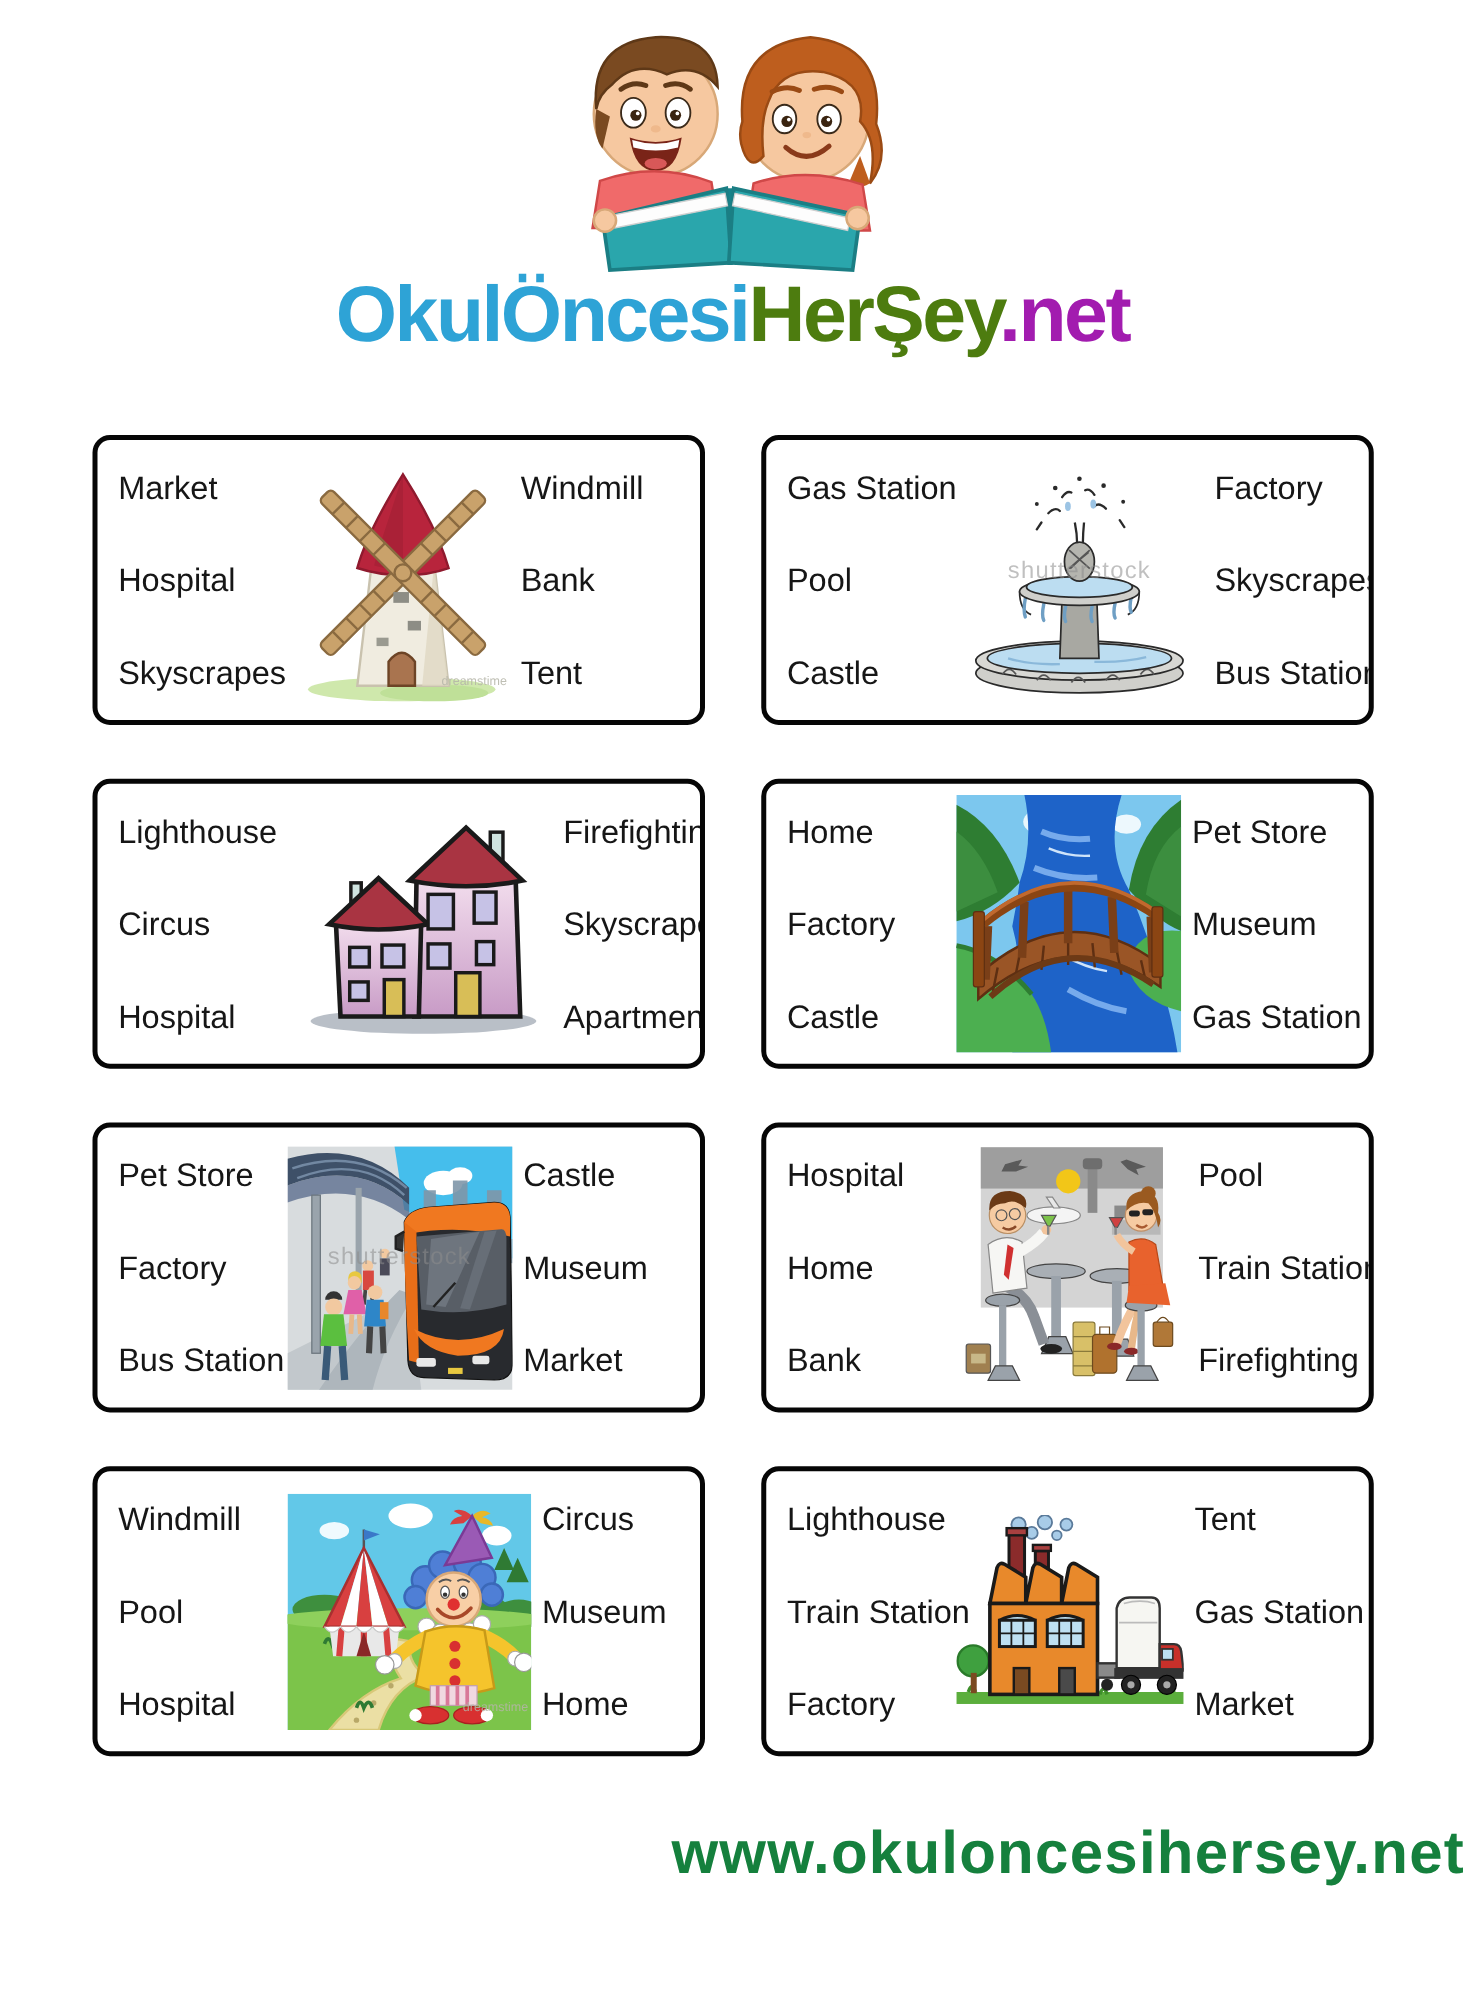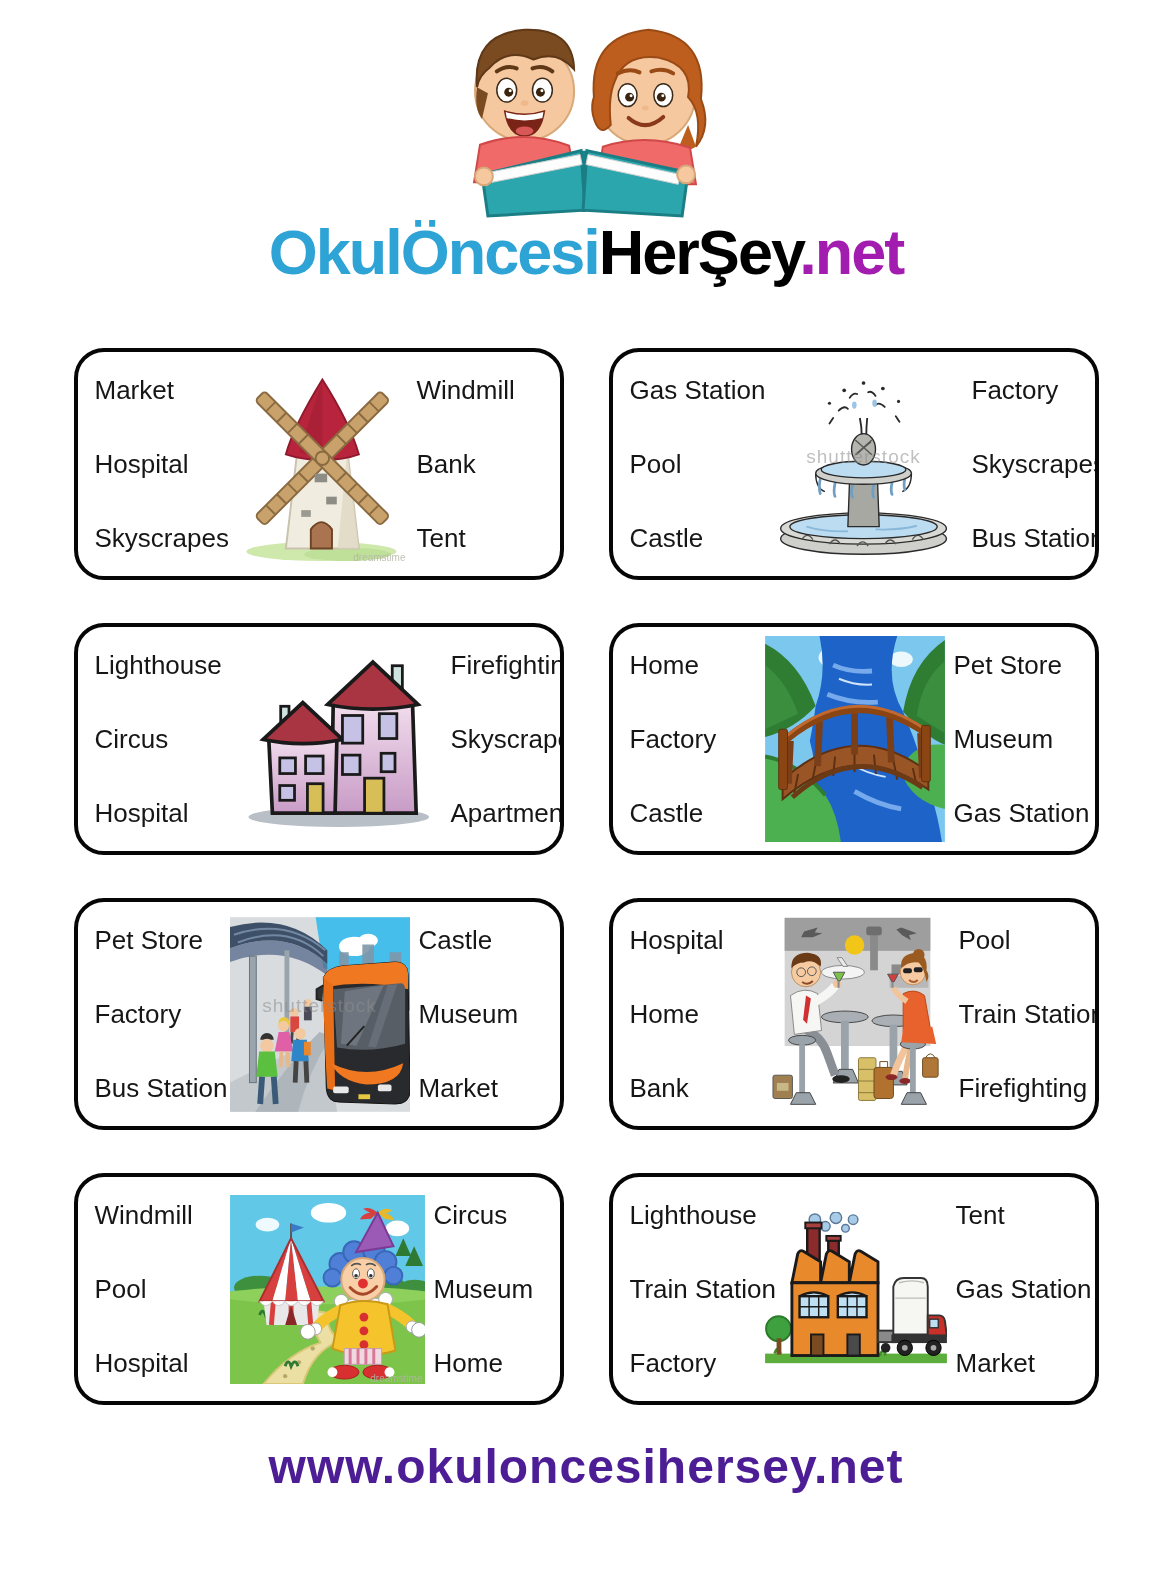--- a/index.html
+++ b/index.html
@@ -9,60 +9,60 @@
     position:relative;
   }
   
   .header{text-align:center;padding-top:6px;}
   .kids{display:block;margin:0 auto;}
   .title{
     font-size:63px;font-weight:bold;line-height:1.02;letter-spacing:-2px;
     margin-top:-2px;white-space:nowrap;
   }
   .title .blue{color:#2ea3d6;}
-  .title .orange{color:#000000;}
+  .title .orange{color:#4d7c0f;}
   .title .purple{color:#a21caf;}
   .subtitle{
     font-size:33px;font-weight:bold;color:#4b2663;margin-top:2px;letter-spacing:0px;
   }
   
   .grid{
     width:1025px;margin:64px auto 0 auto;
     display:grid;grid-template-columns:490px 490px;column-gap:45px;row-gap:43px;
   }
   .card{
     box-sizing:border-box;width:490px;height:232px;background:#fff;
-    border:4px solid #060606;border-radius:30px;
+    border:4px solid #060606;border-radius:14px;
     display:grid;grid-template-columns:152px auto 1fr;align-items:center;
     position:relative;overflow:hidden;
   }
   .col{
     display:flex;flex-direction:column;justify-content:space-between;
     height:176px;box-sizing:border-box;
   }
   .col.left{padding-left:17px;}
   .col.right{padding-left:9px;}
   .word{
     font-size:26px;color:#161616;line-height:1.1;white-space:nowrap;
   }
   .art{
     position:relative;display:flex;align-items:center;justify-content:flex-start;
   }
   .wm-mid{
     position:absolute;left:50%;top:46%;transform:translate(-50%,-50%);
     font-size:19px;color:#8d8d8d;opacity:.55;letter-spacing:1px;pointer-events:none;
   }
   .wm-br{
-    position:absolute;right:2px;bottom:0px;font-size:10px;color:#b5b5a8;
+    position:absolute;right:2px;bottom:12px;font-size:10px;color:#b5b5a8;
     opacity:.85;pointer-events:none;
   }
   
   .footer{
-    text-align:center;margin-top:34px;
-    font-size:48px;font-weight:bold;color:#4c1d95;letter-spacing:1px;
+    text-align:right;margin-top:50px;
+    font-size:48px;font-weight:bold;color:#15803d;letter-spacing:1px;
   }
 </style>
 </head>
 <body>
 
 <div class="header">
   <svg class="kids" width="330" height="216" viewBox="0 0 330 218">
 
     <circle cx="103" cy="86" r="50" fill="#f6c8a0" stroke="#d8a878" stroke-width="2"></circle>
     <path d="M55,82 Q50,28 103,24 Q152,22 153,64 Q136,44 112,54 Q86,42 68,62 Q57,70 55,82 Z" fill="#7a4a21" stroke="#5e3817" stroke-width="2"></path>

